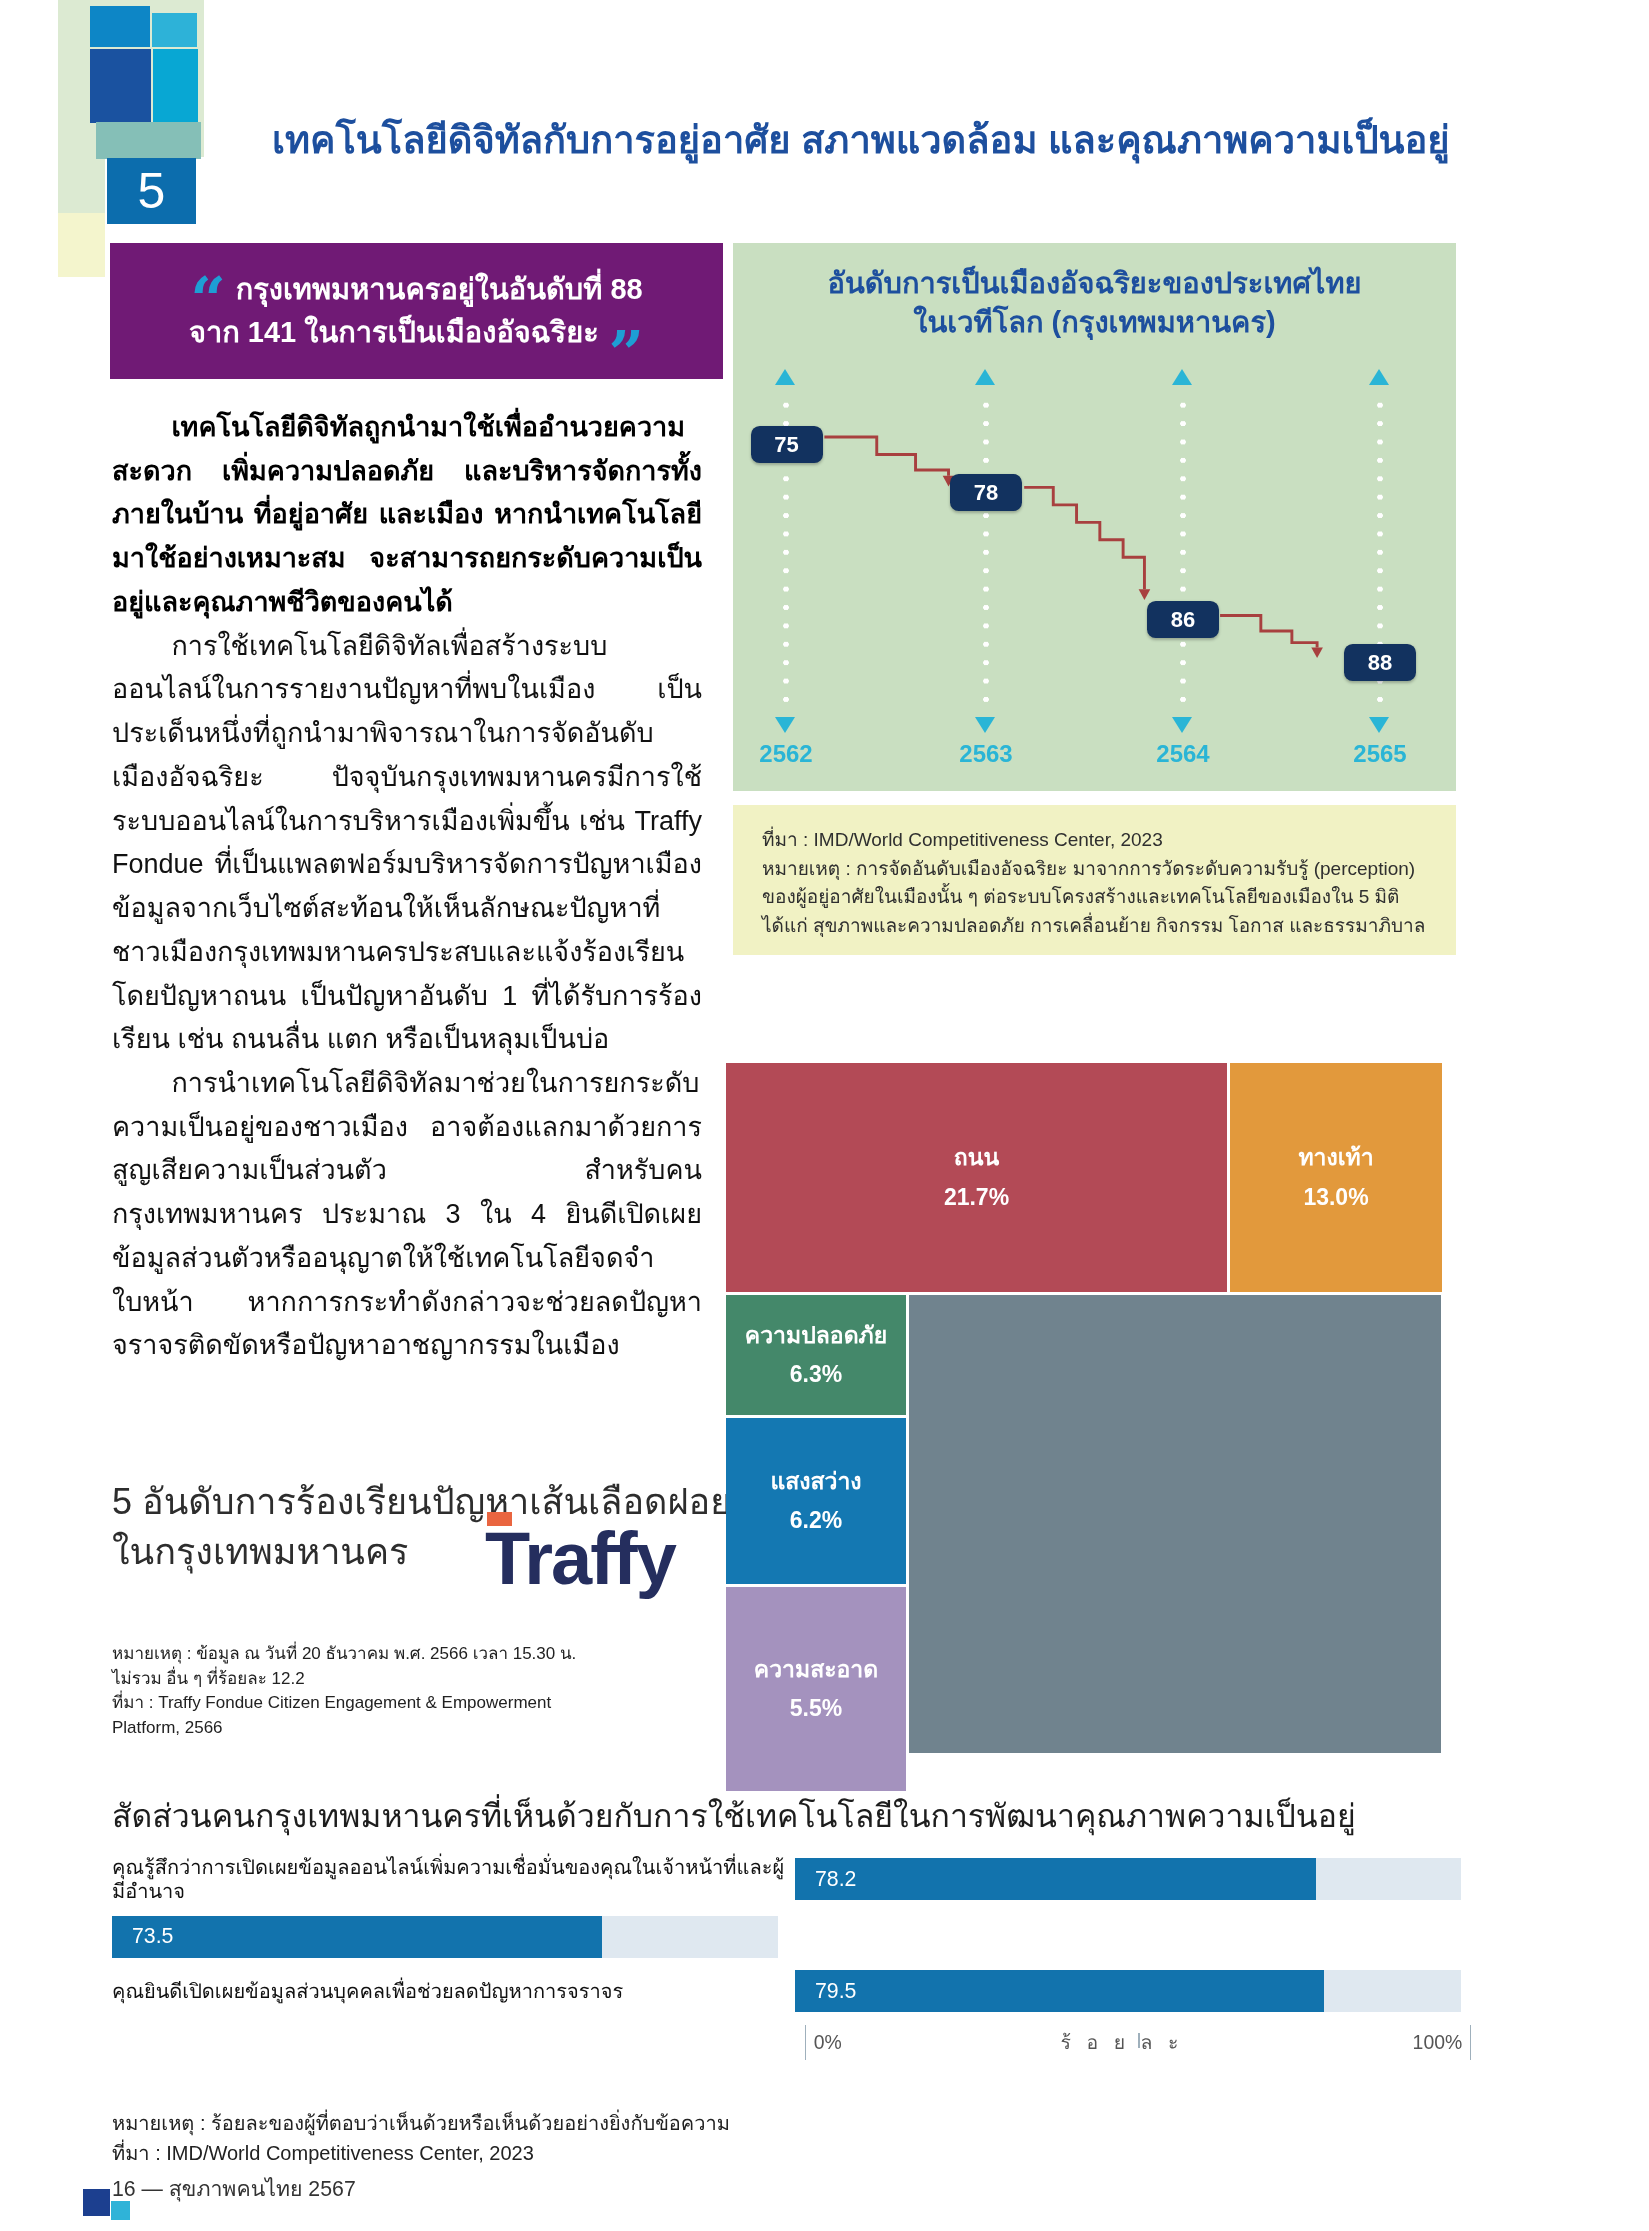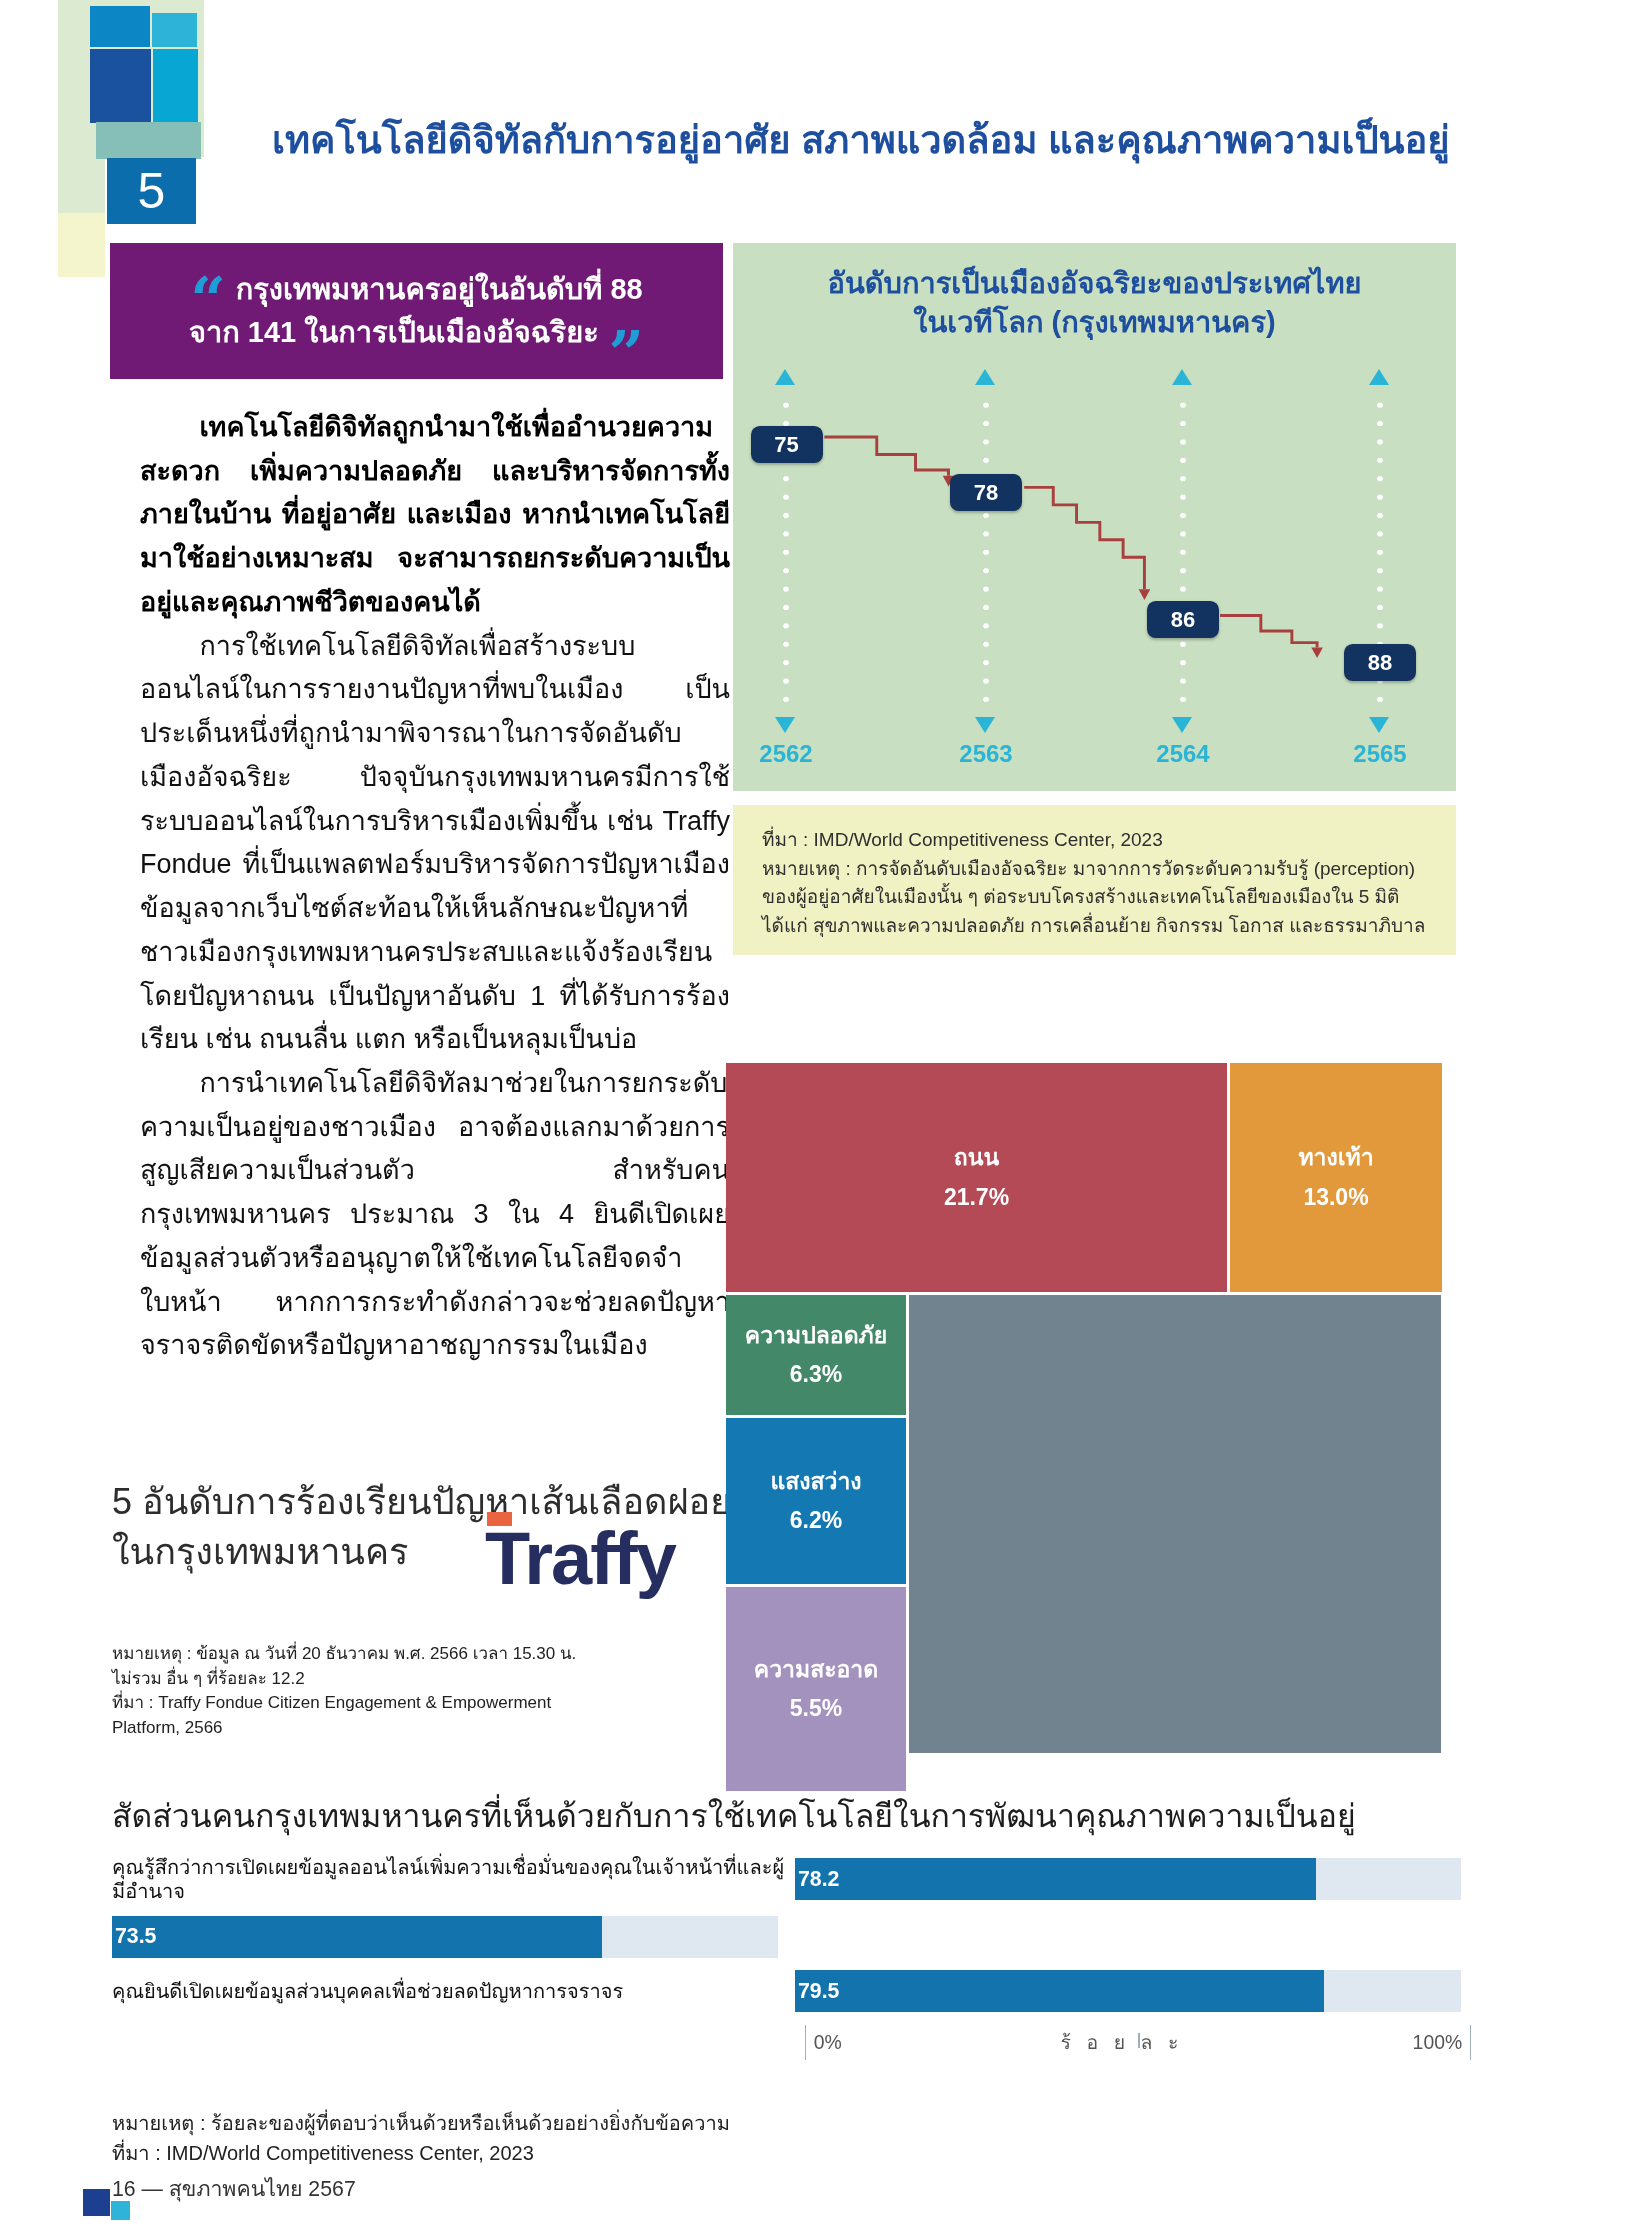--- a/index.html
+++ b/index.html
@@ -48,21 +48,21 @@
   .pill{position:absolute;width:72px;height:37px;background:#12325f;border-radius:8.7px;
         color:#fff;font-size:22px;font-weight:700;display:flex;align-items:center;justify-content:center;
         box-shadow:0 1.9px 2.9px rgba(0,0,0,0.25);}
   .steps{position:absolute;left:0;top:0;width:723px;height:548px;}
 
   
   .yellow-box{left:733px;top:805px;width:723px;height:150px;background:#f1f2c4;
               box-sizing:border-box;padding:21.3px 29px;font-size:19px;line-height:1.5;color:#2f2f2f;}
 
   
-  .body-text{left:112px;top:406px;width:590px;font-size:27px;line-height:1.62;text-align:justify;margin-left:28px;}
+  .body-text{left:112px;top:406px;width:590px;font-size:27px;line-height:1.62;text-align:justify;}
   .body-text p{margin:0;text-indent:2.2em;}
   .body-text p.lead{font-weight:700;color:#000;}
 
   
   .complaint-heading{left:112px;top:1477px;width:640px;font-size:36px;color:#2d2d2d;line-height:1.4;}
   .traffy-logo{left:485px;top:1514px;width:330px;height:107px;}
   .traffy-flag{position:absolute;left:1.9px;top:-1.9px;width:25px;height:13.6px;background:#e96540;}
   .traffy-word{position:absolute;left:0;top:1.9px;font-size:74px;font-weight:800;color:#252e5e;letter-spacing:-1.9px;}
   .traffy-star{position:absolute;left:268px;top:-13.6px;font-size:56px;font-weight:800;color:#e96540;}
   .complaint-note{left:112px;top:1642px;width:563px;font-size:17px;line-height:1.45;color:#222;}
@@ -78,21 +78,21 @@
   .tm-clean{left:0;top:524px;width:180px;height:204px;background:#a492be;}
   .tm-other{left:183px;top:232px;width:532px;height:458px;background:#70838e;}
 
   
   .agree-title{left:112px;top:1790px;width:1388px;font-size:32px;color:#1d1d1d;font-weight:400;margin:0;}
   .bars{left:112px;top:1855px;width:1359px;}
   .brow{display:flex;align-items:center;margin-bottom:12.6px;}
   .blabel{width:679px;text-align:left;padding-right:4px;font-size:20px;color:#111;line-height:1.2;}
   .track{position:relative;width:666px;height:42px;background:#dfe8f0;}
   .fill{height:100%;background:#1273ad;display:flex;align-items:center;}
-  .bval{color:#fff;font-weight:700;font-size:21.3px;padding-left:3px;white-space:nowrap;}
+  .bval{color:#fff;font-weight:400;font-size:21.3px;padding-left:20px;white-space:nowrap;}
   .axis{position:relative;margin-left:693px;width:666px;height:35px;margin-top:9.7px;
         border-left:1.9px solid #9fb0bc;border-right:1.9px solid #9fb0bc;
         display:flex;align-items:center;justify-content:space-between;
         font-size:19.4px;color:#555;box-sizing:border-box;padding:0 7.8px;}
   .axis-center{letter-spacing:15.5px;}
   .axis-tick{position:absolute;left:50%;top:7.8px;width:1.9px;height:15.5px;background:#9fb0bc;}
 
   .bottom-note{left:112px;top:2108px;width:873px;font-size:20px;line-height:1.5;color:#222;}
   .footer{left:112px;top:2172px;font-size:21.3px;color:#333;}
 

